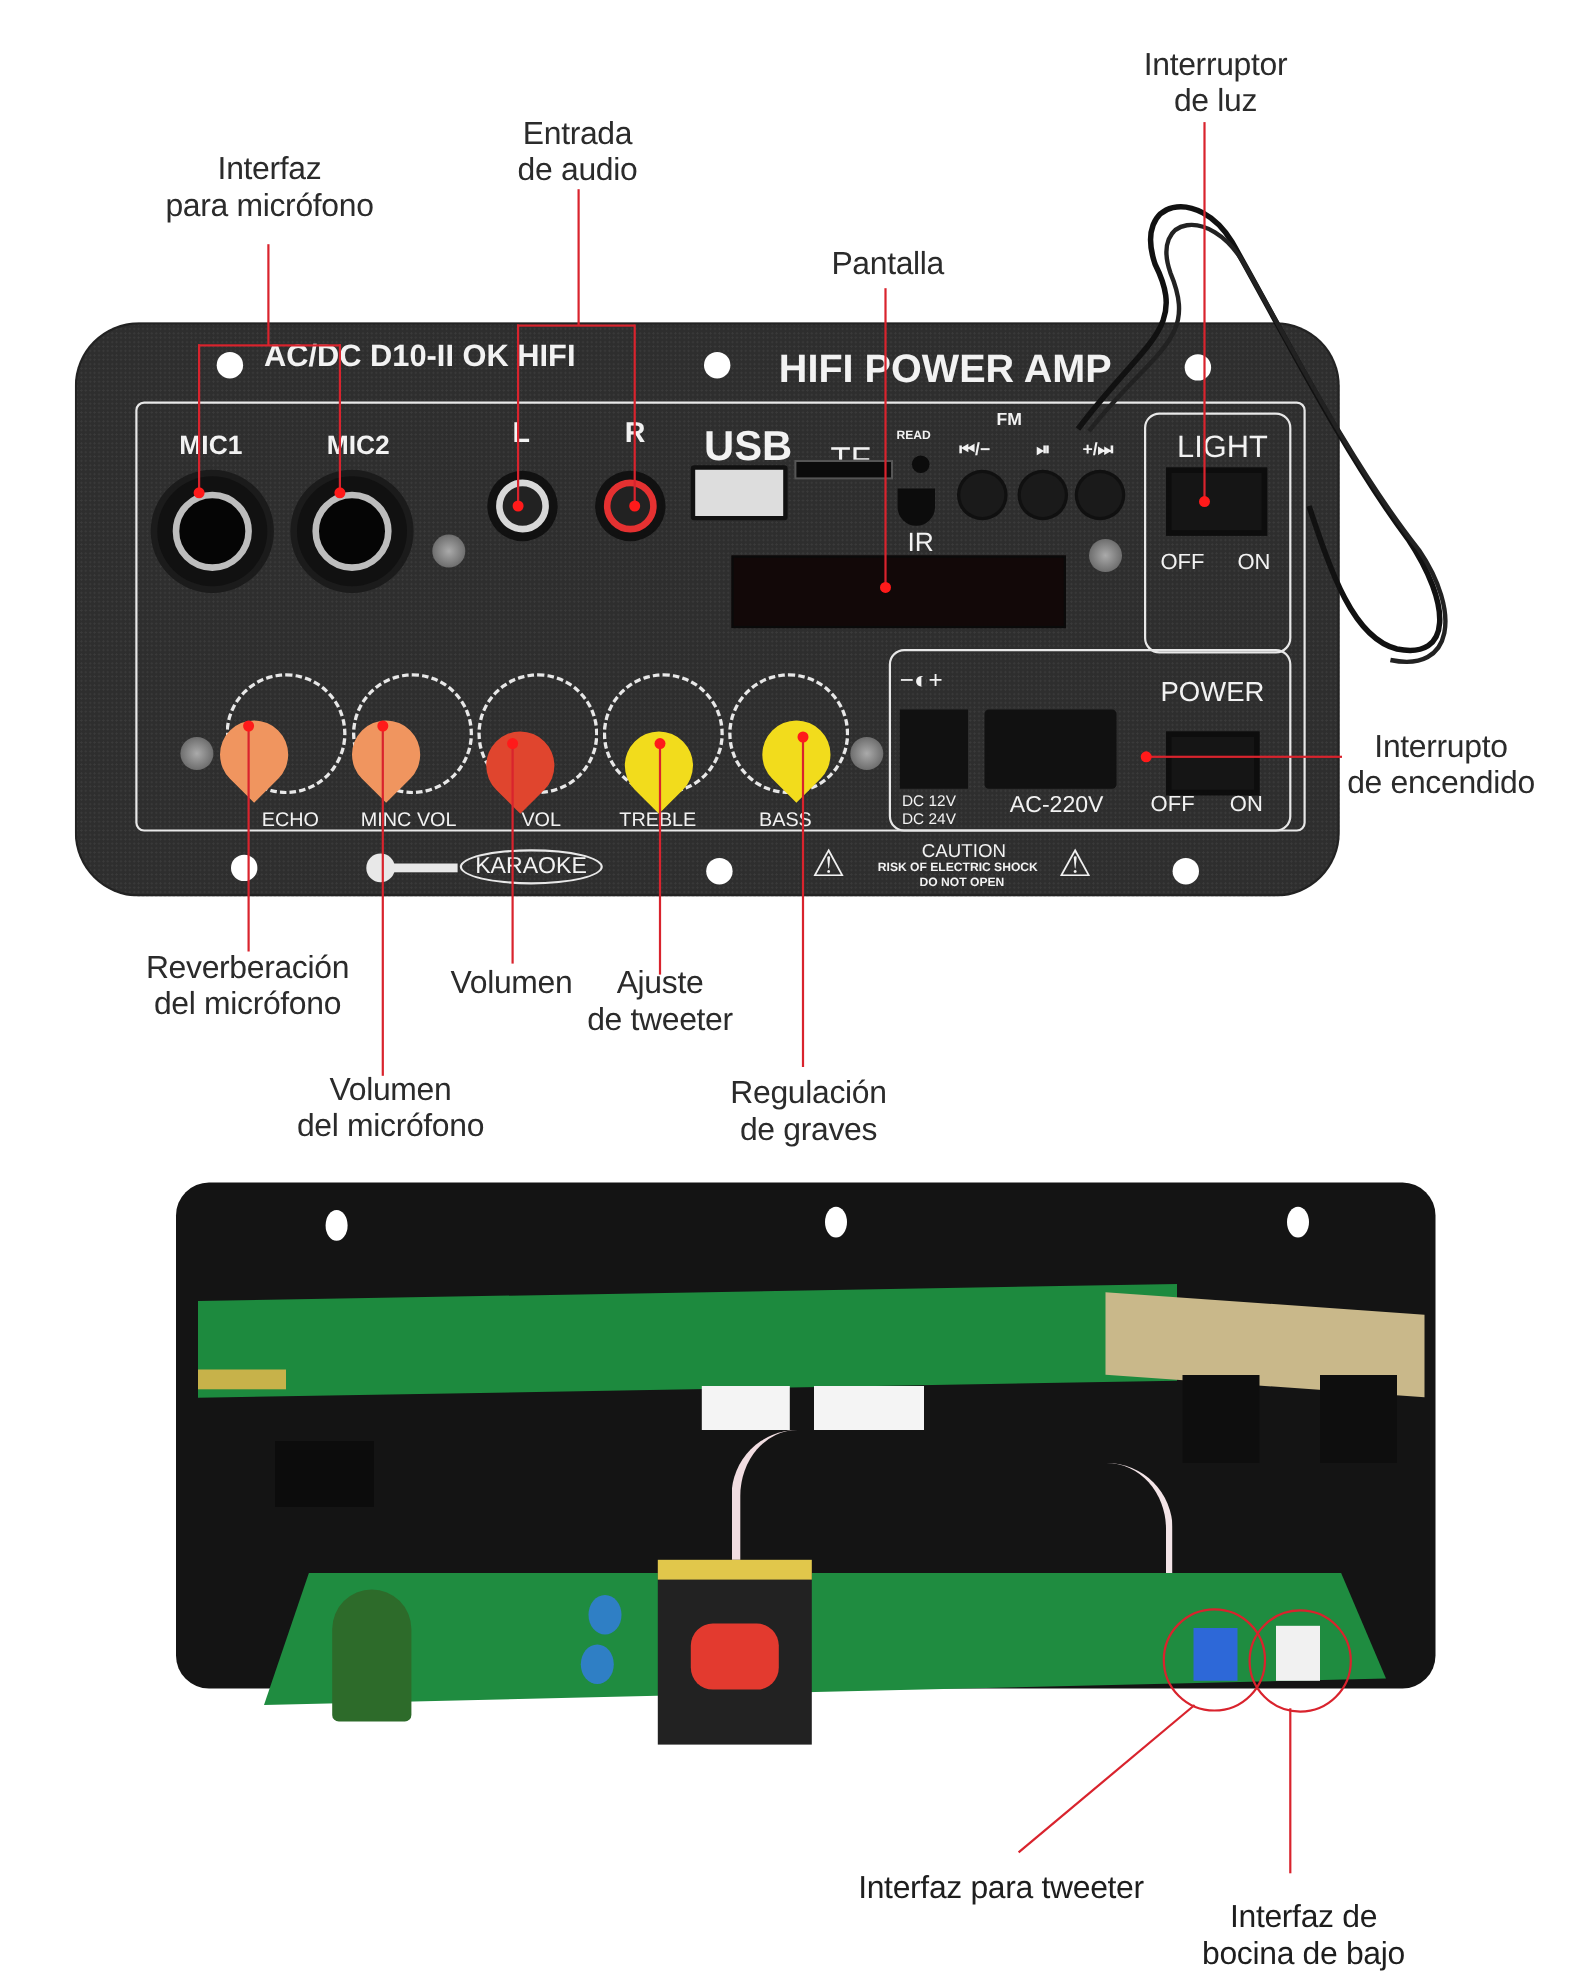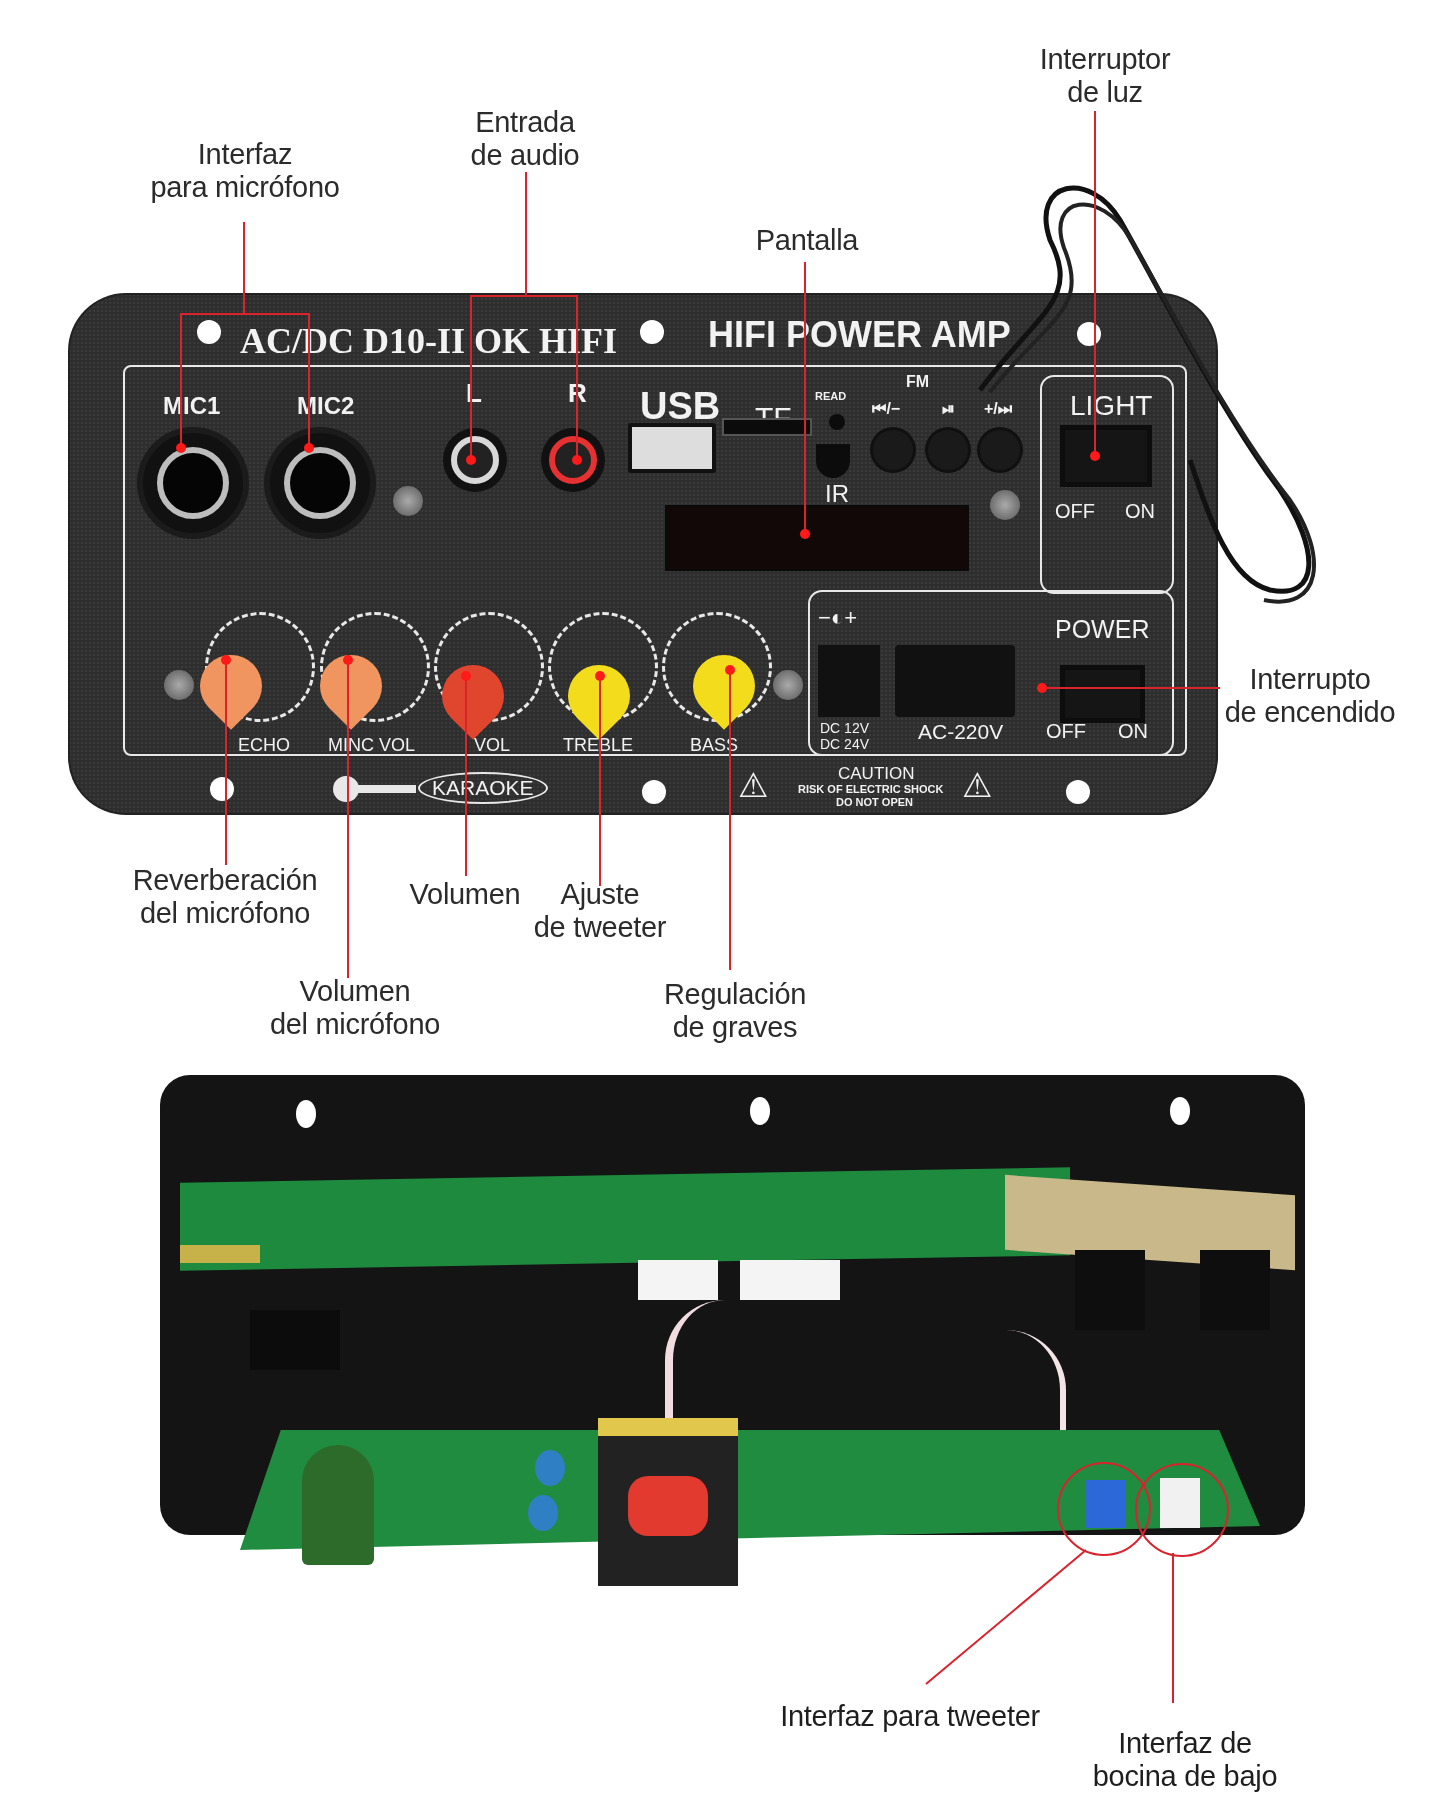--- a/index.html
+++ b/index.html
@@ -59,21 +59,21 @@
   <span>Interruptor</span>
   <span>de luz</span>
 </div>
 <div class="label" style="left:1215px;top:663px;width:190px;">
   <span>Interrupto</span>
   <span>de encendido</span>
 </div>
 
 <div class="panel"></div>
 <div class="hole" style="left:197px;top:320px;"></div>
-<div class="ptext" style="left:240px;top:320px;font-size:36px;font-family:Liberation Serif, serif;">AC/DC D10-II OK HIFI</div>
+<div class="ptext" style="left:240px;top:308px;font-size:28px;">AC/DC D10-II OK HIFI</div>
 <div class="hole" style="left:640px;top:320px;"></div>
 <div class="ptext" style="left:708px;top:314px;font-size:36px;">HIFI POWER AMP</div>
 <div class="hole" style="left:1077px;top:322px;"></div>
 
 <div class="inner" style="left:123px;top:365px;width:1060px;height:387px;"></div>
 <div class="inner" style="left:1040px;top:375px;width:130px;height:215px;border-radius:14px;"></div>
 <div class="inner" style="left:808px;top:590px;width:362px;height:162px;border-radius:14px;"></div>
 
 <div class="ptext" style="left:163px;top:392px;font-size:24px;">MIC1</div>
 <div class="ptext" style="left:297px;top:392px;font-size:24px;">MIC2</div>

